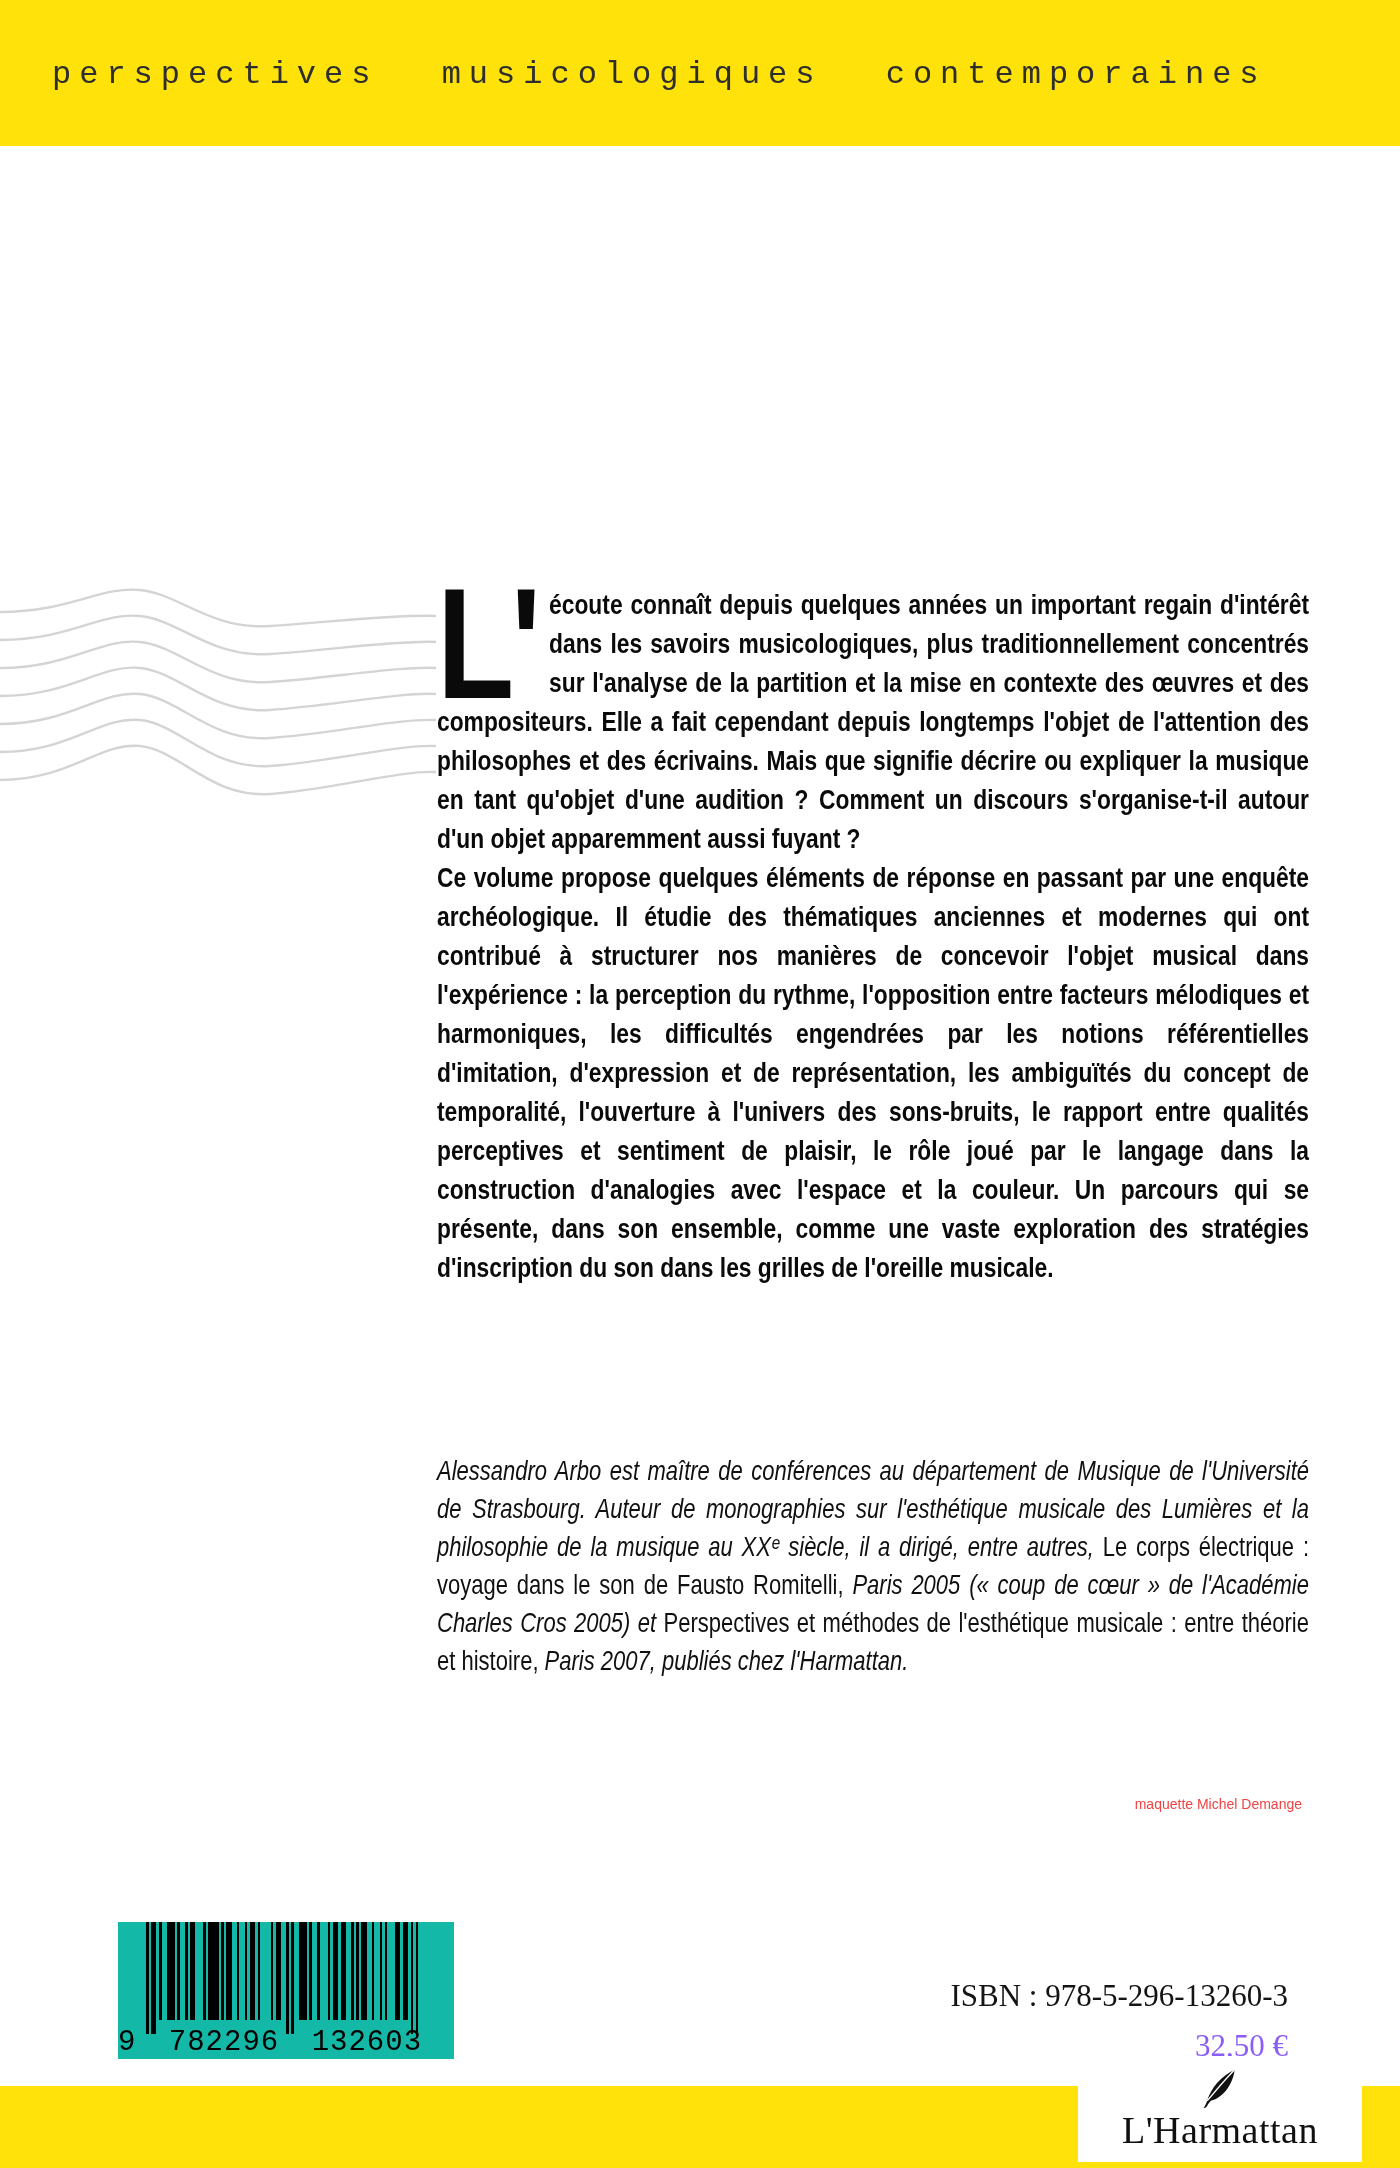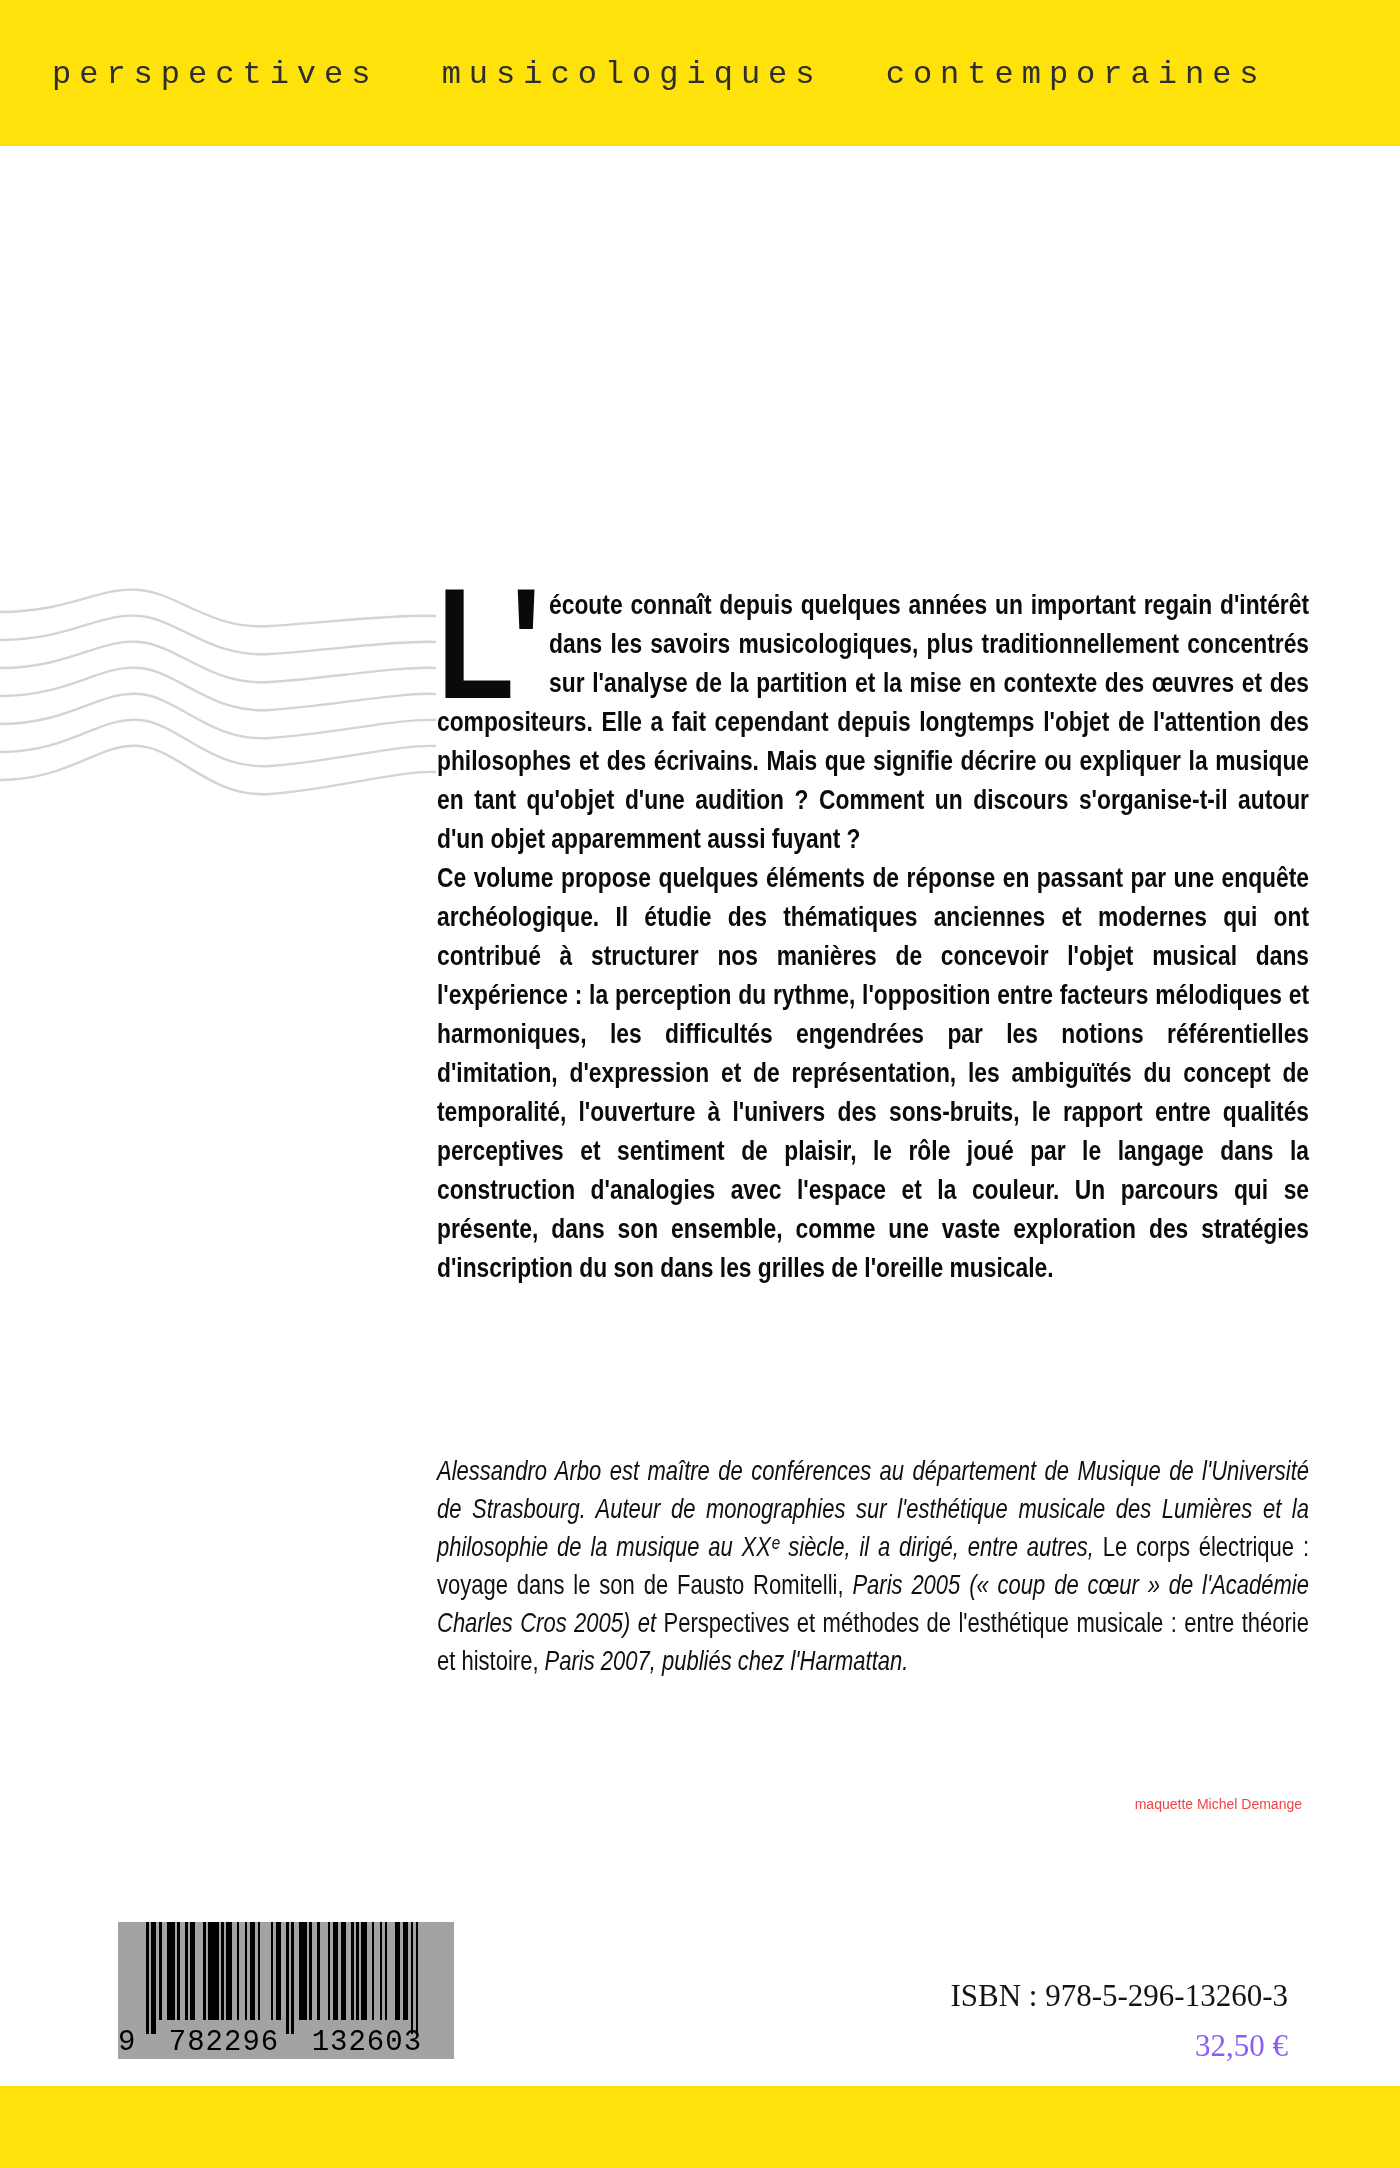--- a/index.html
+++ b/index.html
@@ -38,21 +38,21 @@
     font-size:27.5px;line-height:38px;text-align:justify;color:#101010;
   }
   .bio p{margin:0;}
   .bio .it{font-style:italic;}
   .bio .rm{font-style:normal;}
   
   .credit{
     position:absolute;right:98px;top:1796px;font-size:14px;color:#ef4444;
   }
   
-  .barcode{position:absolute;left:118px;top:1922px;width:336px;background:#a3a3a3;}
+  .barcode{position:absolute;left:118px;top:1922px;width:336px;background:#14b8a6;}
   .bars{display:flex;height:98px;margin-left:28px;align-items:flex-start;}
   .bar{background:#000;height:98px;flex:none;}
   .bar.tall{height:112px;}
   .sp{flex:none;}
   .digits{
     margin-top:6px;font-family:"Liberation Mono",monospace;
     font-size:29px;letter-spacing:1px;word-spacing:14px;color:#000;white-space:nowrap;
   }
   
   .isbn{
@@ -186,14 +186,21 @@
         <div class="sp" style="width: 5.2px;"></div>
       </div>
     <div class="digits">9 782296 132603</div>
   </div>
 
   <div class="isbn">ISBN : 978-5-296-13260-3</div>
   <div class="price">32,50 €</div>
 
   <div class="band-bottom"></div>
 
+  <div class="pubbox">
+    <svg class="feather" width="44" height="44" viewBox="0 0 48 48">
+      <path d="M40 4 C26 10 14 24 10 38 C9 41 8 43 6 46 L9 45 C11 42 12 40 14 38 C28 34 38 20 40 4 Z" fill="#111"></path>
+      <path d="M10 38 C20 26 30 14 40 4" stroke="#fff" stroke-width="1.5" fill="none"></path>
+    </svg>
+    <div class="pubname">L'Harmattan</div>
+  </div>
 
 </div>
 
 </body></html>

